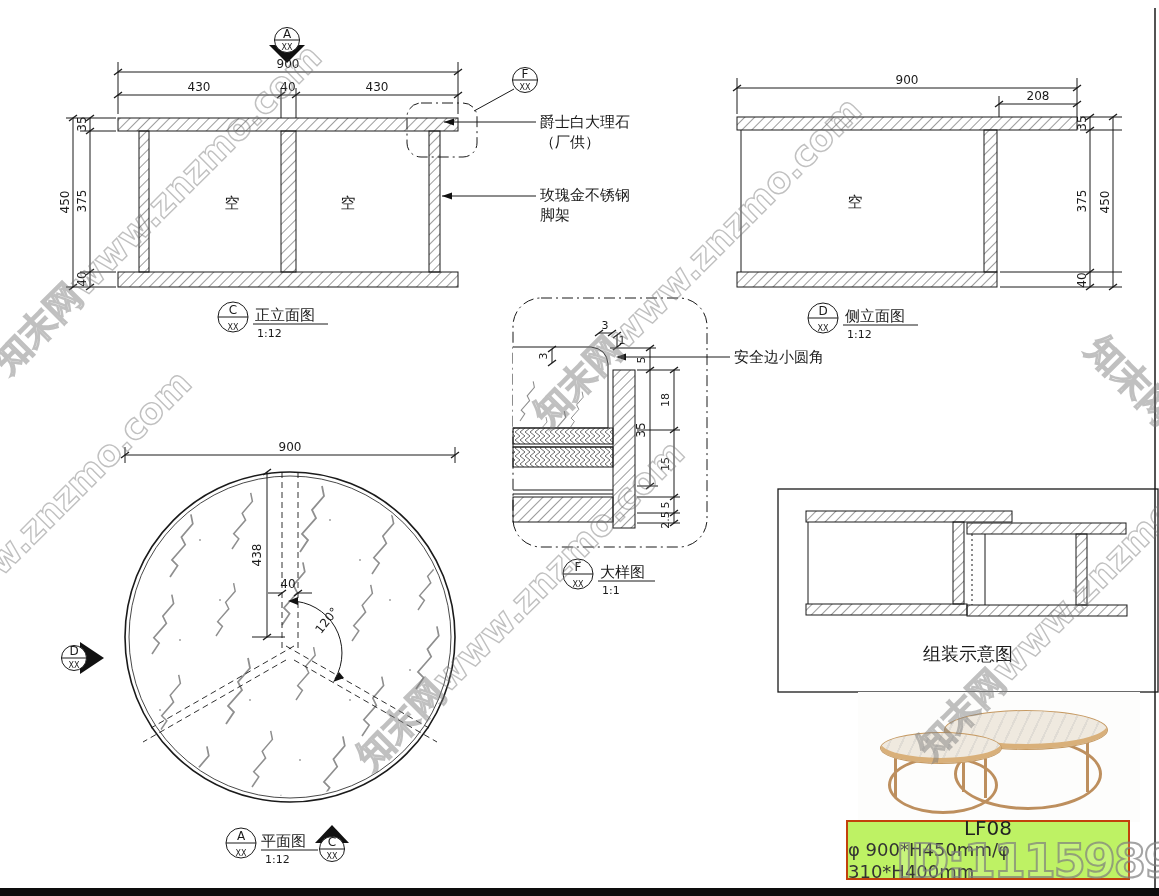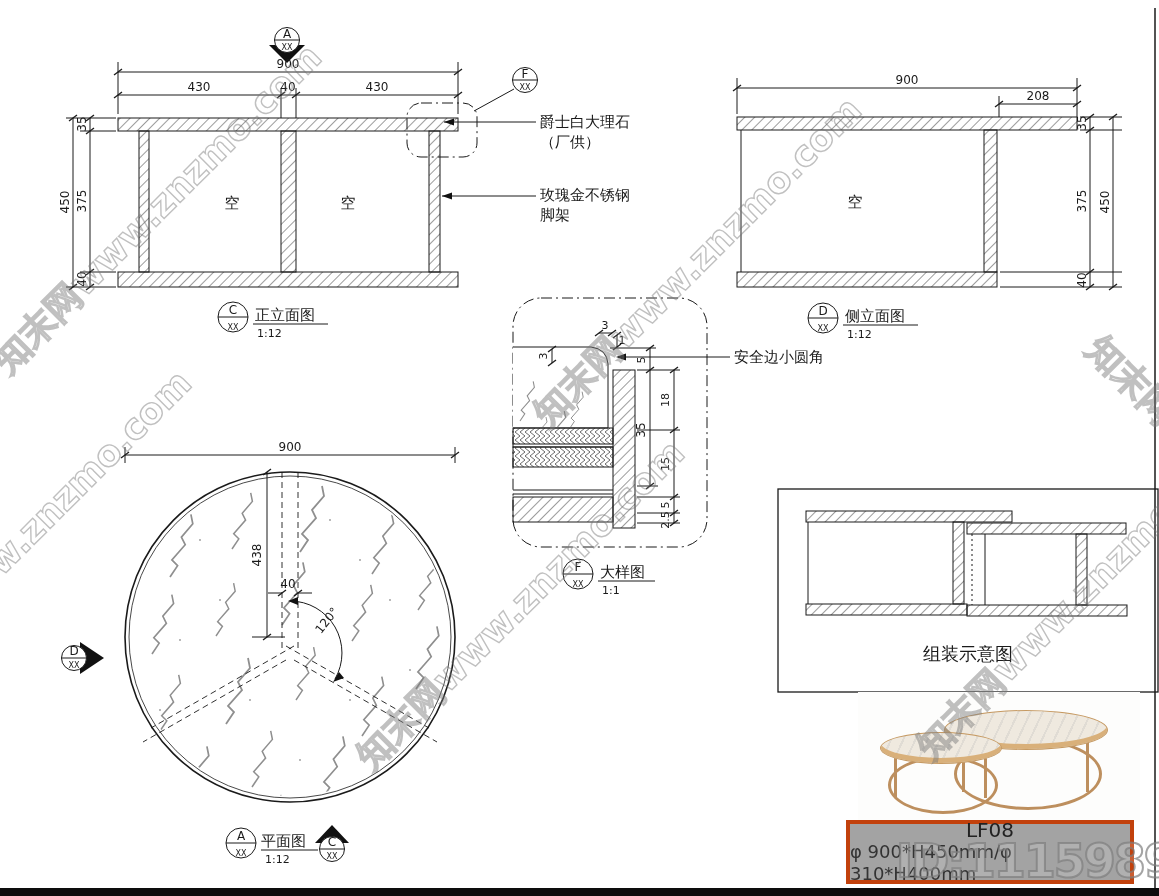--- a/index.html
+++ b/index.html
@@ -20,22 +20,22 @@
       white-space:nowrap;color:rgba(255,255,255,0.15);-webkit-text-stroke:2px rgba(125,125,125,0.7);z-index:7;}
   
   .photo{position:absolute;left:858px;top:692px;width:282px;height:130px;background:#fdfdfc;z-index:2;}
   .photo div{position:absolute;}
   .tbl-top{border-radius:50%;background:
       repeating-linear-gradient(115deg,rgba(180,180,180,.25) 0 2px,transparent 2px 11px),#efe9df;
       border:1px solid #c69a63;box-shadow:inset 0 -5px 0 #d9b07a;}
   .tbl-ring{border-radius:50%;border:3px solid #bd8f5e;background:transparent;}
   .tbl-leg{width:3px;background:#bd8f5e;}
   
-  .tblock{position:absolute;left:846px;top:820px;width:280px;height:56px;border:4px solid #c2410c;
-      background:#a3a3a3;display:flex;flex-direction:column;align-items:center;justify-content:center;z-index:3;}
+  .tblock{position:absolute;left:846px;top:820px;width:280px;height:56px;border:2px solid #c2410c;
+      background:#bef264;display:flex;flex-direction:column;align-items:center;justify-content:center;z-index:3;}
   .tblock .code{font-size:20px;color:#222;line-height:1.1;}
   .tblock .spec{font-size:18px;color:#333;line-height:1.2;}
   .botbar{position:absolute;left:0;top:888px;width:1159px;height:8px;background:#0d0d0d;z-index:8;}
 </style>
 </head>
 <body>
 
 <div id="canvas">
 
 <svg width="1159" height="896" viewBox="0 0 1159 896" style="position:absolute;left:0;top:0;z-index:1;">

